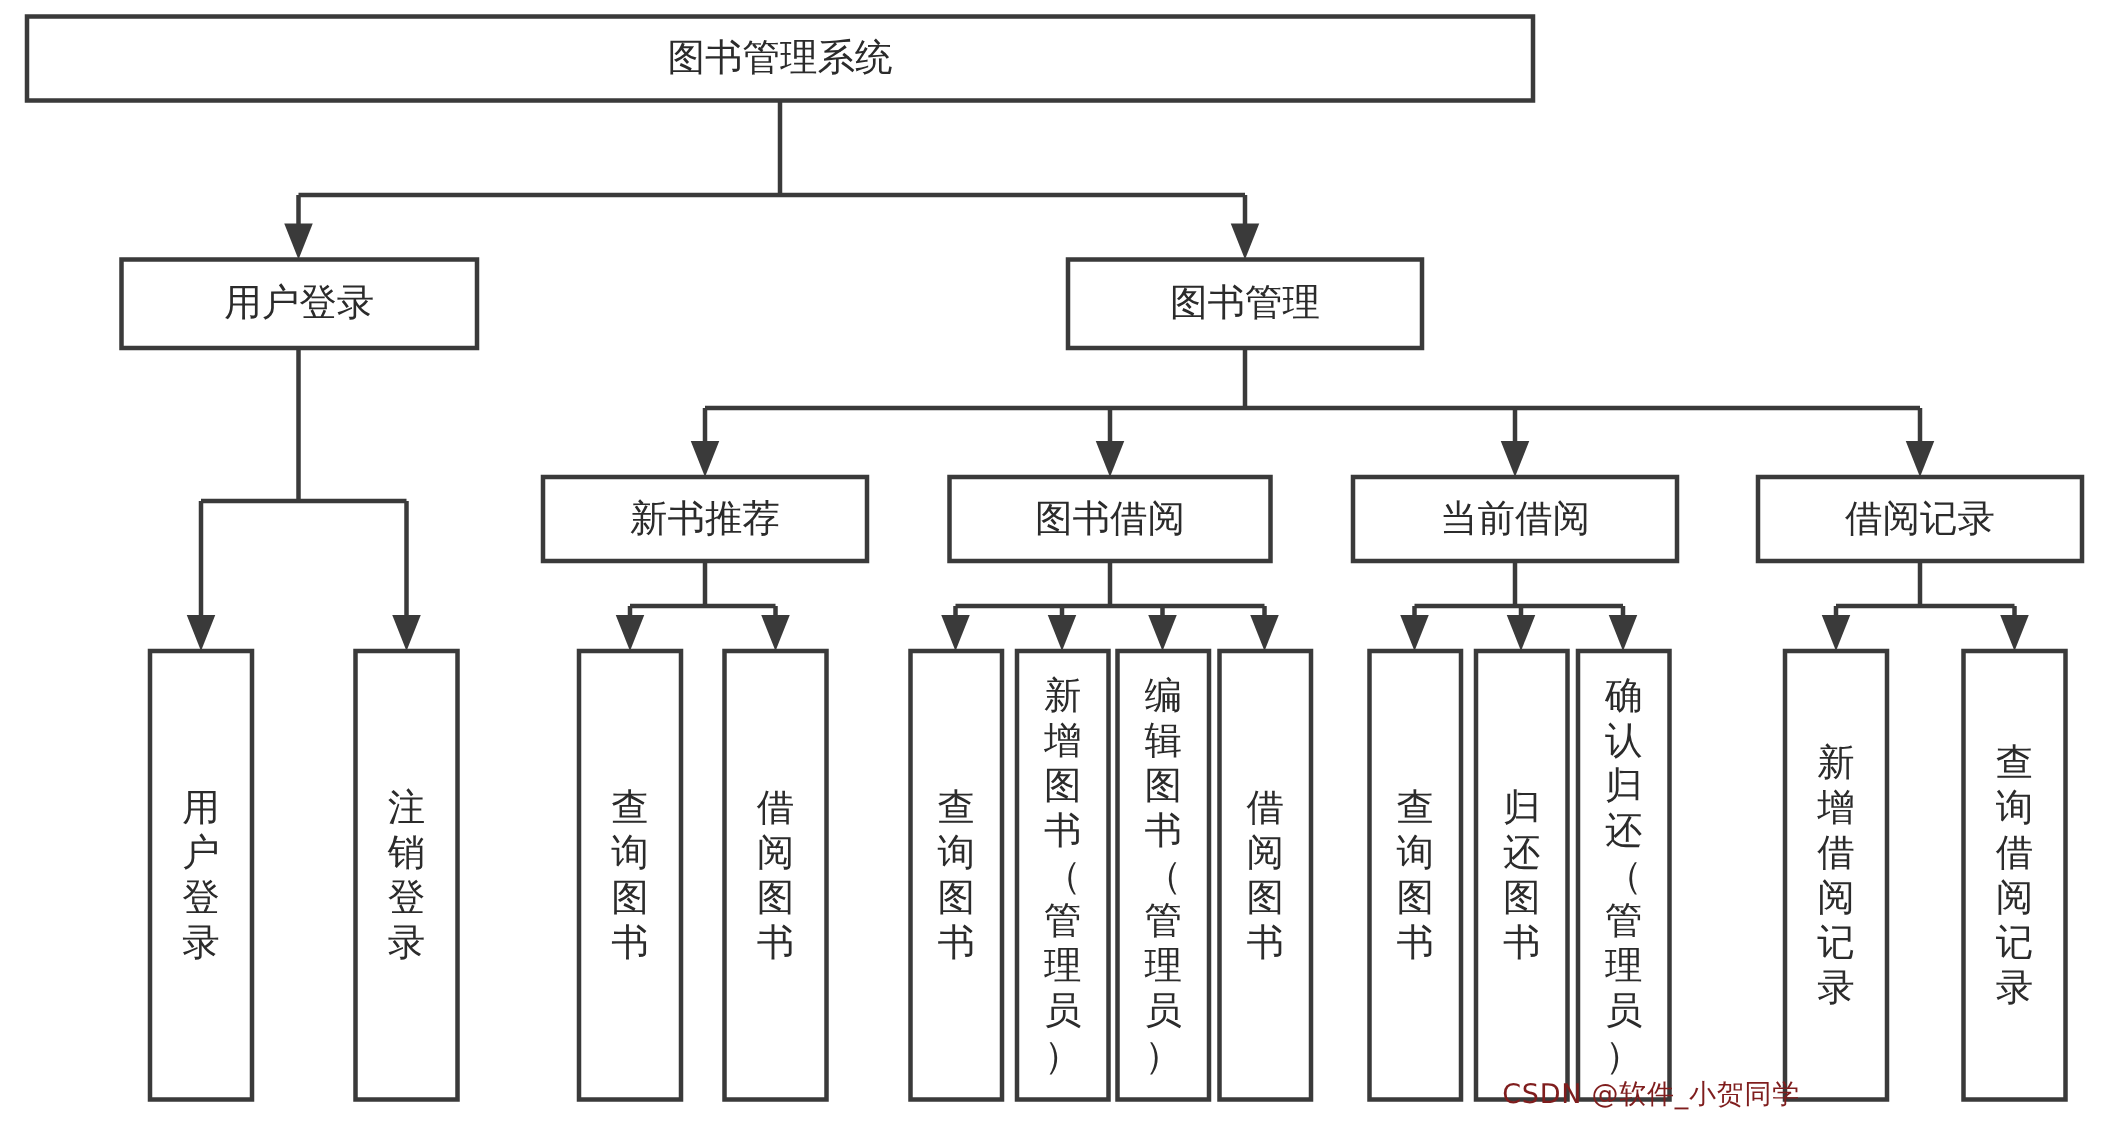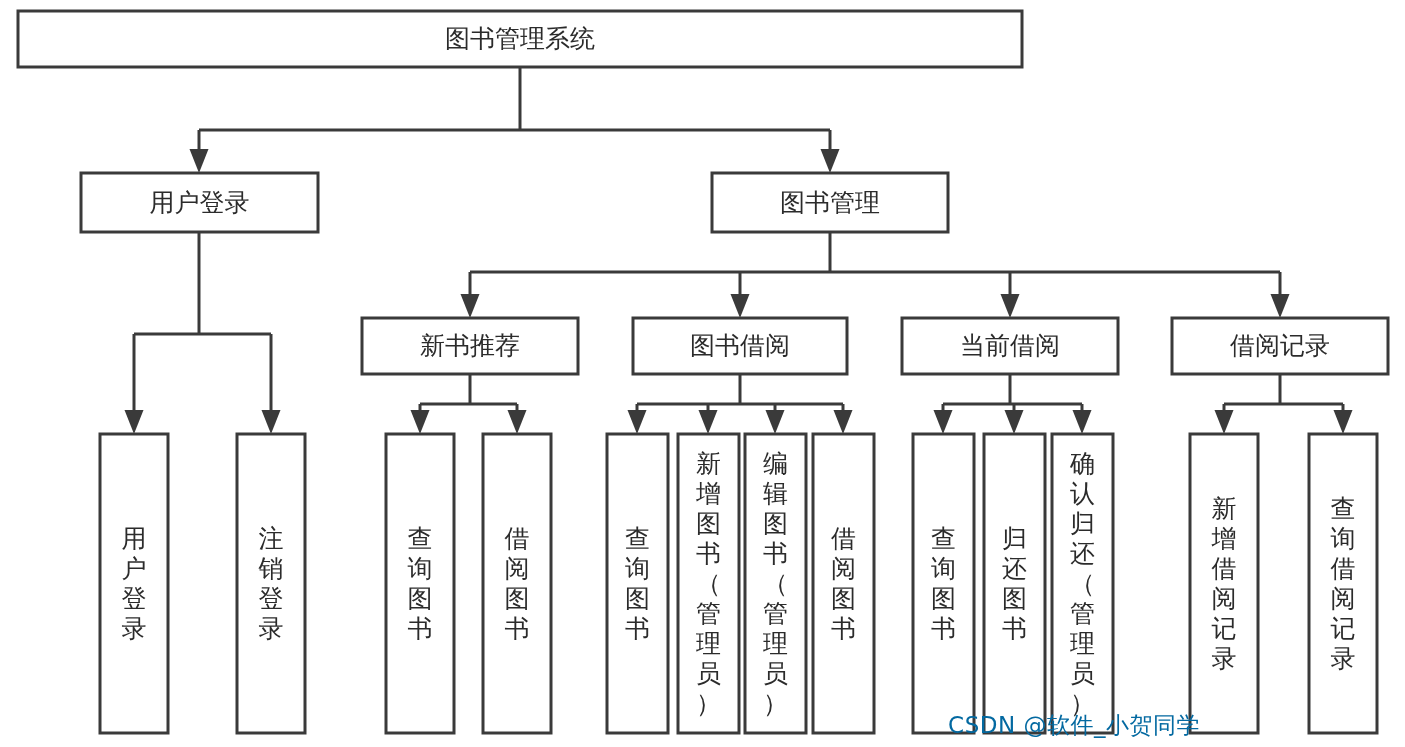--- a/index.html
+++ b/index.html
@@ -55,22 +55,22 @@
     fill: #2b2b2b;
     font-family: "DejaVu Sans", "Liberation Sans", sans-serif;
     font-size: 25px;
     text-anchor: middle;
   }
   .watermark-text {
     position: absolute;
     right: 10px;
     bottom: 6px;
     font-family: "DejaVu Sans", "Liberation Sans", sans-serif;
-    font-size: 23px;
-    color: #0369a1;
+    font-size: 18px;
+    color: #7f1d1d;
     white-space: nowrap;
     letter-spacing: 0.5px;
   }
 </style>
 </head>
 <body>
 
 <div id="diagram-root">
   <svg class="diagram" viewBox="0 0 1405 747" xmlns="http://www.w3.org/2000/svg">
     <g id="connectors-layer">

